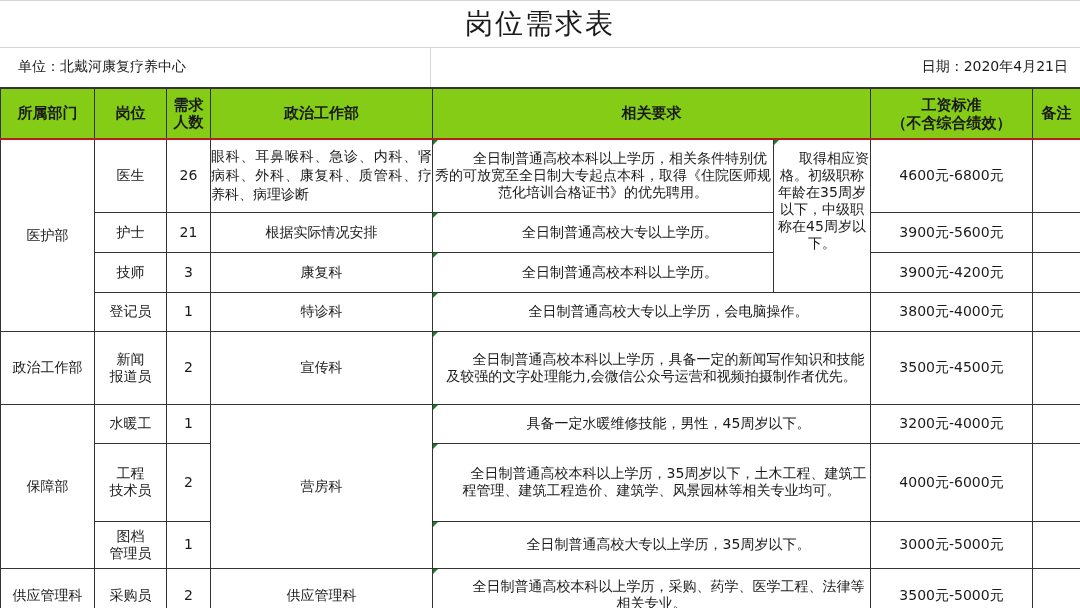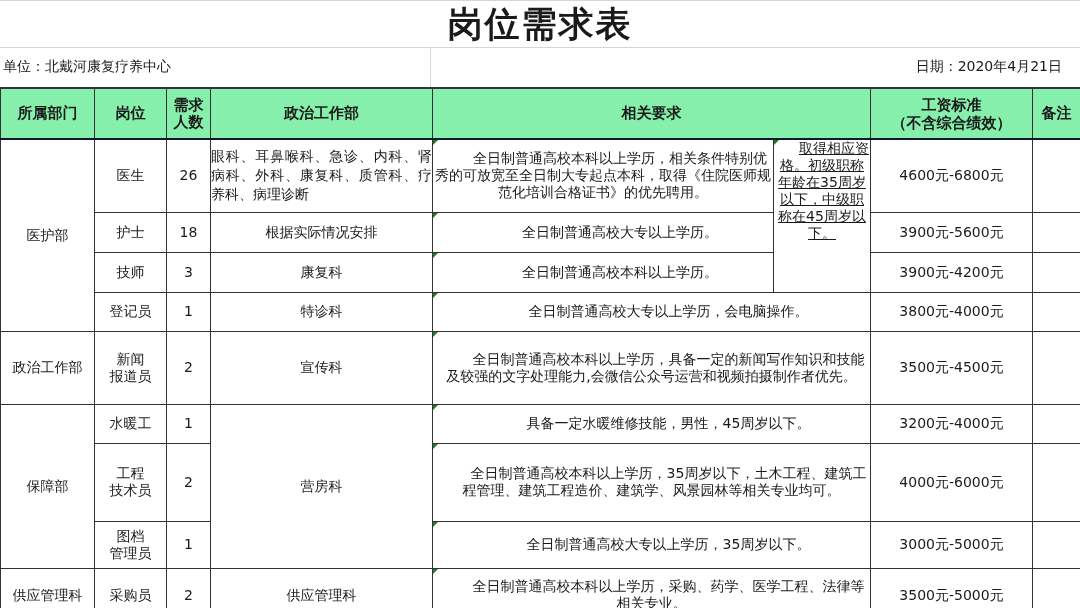--- a/index.html
+++ b/index.html
@@ -1,37 +1,37 @@
 <!DOCTYPE html>
 <html><head>
 <meta charset="utf-8">
 <style>
   html, body { margin:0; padding:0; background:#ffffff; }
   body { width:1080px; height:608px; overflow:hidden; position:relative;
          font-family: "DejaVu Serif", "Liberation Serif", serif; color:#1a1a1a; }
   .title-row { position:absolute; left:0; top:0; width:1080px; height:46px;
                border-top:1px solid #d6d6d6; border-bottom:1px solid #d6d6d6;
                display:flex; align-items:center; justify-content:center; }
-  .title { font-size:35px; font-weight:bold; letter-spacing:2px;
+  .title { font-size:28px; font-weight:normal; letter-spacing:2px;
            font-family: "DejaVu Serif", "Liberation Serif", serif; }
   .meta-row { position:absolute; left:0; top:47px; width:1080px; height:40px; }
   .meta-left { position:absolute; left:0; top:0; width:431px; height:40px;
                border-right:1px solid #d6d6d6; display:flex; align-items:center;
-               padding-left:3px; box-sizing:border-box; font-size:14px;
+               padding-left:18px; box-sizing:border-box; font-size:14px;
                font-family: "DejaVu Sans", "Liberation Sans", sans-serif; }
   .meta-right { position:absolute; left:432px; top:0; width:648px; height:40px;
                 display:flex; align-items:center; justify-content:flex-end;
-                padding-right:18px; box-sizing:border-box; font-size:14px;
+                padding-right:12px; box-sizing:border-box; font-size:14px;
                 font-family: "DejaVu Sans", "Liberation Sans", sans-serif; }
   table.grid { position:absolute; left:0; top:87px; border-collapse:collapse;
                table-layout:fixed; width:1080px; }
   table.grid td, table.grid th { border:1px solid #333; padding:0; overflow:hidden;
                font-size:14px; font-weight:normal; text-align:center; vertical-align:middle;
                font-family: "DejaVu Sans", "Liberation Sans", sans-serif; line-height:17px; position:relative; }
-  table.grid th { background:#86efac; font-weight:bold; font-size:15px; border-top:2px solid #333; border-bottom:2px solid #0f172a; }
+  table.grid th { background:#84cc16; font-weight:bold; font-size:15px; border-top:2px solid #333; border-bottom:2px solid #b91c1c; }
   td.req { text-align:left; padding:0 2px; line-height:19px; font-size:14px; }
   td.req .ind { display:inline-block; width:34px; }
   td.note-merged { text-align:justify; padding:0 3px; line-height:19px; font-size:14px; }
   td.dept-text { font-size:14px; }
   .tri { position:absolute; left:0; top:0; width:0; height:0;
          border-top:5px solid #1f7a2e; border-right:5px solid transparent; }
   td.salary { font-size:14px; }
   td.num { font-family: "DejaVu Serif", "Liberation Serif", serif; margin-left: 40px; }
 </style>
 </head>
@@ -73,28 +73,28 @@
     </th>
     <th>备注</th>
   </tr>
 
   <tr style="height:73px">
     <td rowspan="4" class="dept-text">医护部</td>
     <td>医生</td>
     <td class="num">26</td>
     <td class="req" style="text-align:justify; line-height:19px;margin-top:12px;">眼科、耳鼻喉科、急诊、内科、肾病科、外科、康复科、质管科、疗养科、病理诊断</td>
     <td class="req"><span class="tri"></span><span class="ind"></span><span>全日制普通高校本科以上学历，相关条件特别优秀的可放宽至全日制大专起点本科，取得《住院医师规范化培训合格证书》的优先聘用。</span></td>
-    <td rowspan="3" class="note-merged" style="vertical-align:top; text-decoration:underline;"><span class="tri"></span><span style="display:inline-block;width:24px;"></span><span>取得相应资格。初级职称年龄在35周岁以下，中级职称在45周岁以下。</span></td>
+    <td rowspan="3" class="note-merged" style="vertical-align:top; padding-top:10px;"><span class="tri"></span><span style="display:inline-block;width:24px;"></span><span>取得相应资格。初级职称年龄在35周岁以下，中级职称在45周岁以下。</span></td>
     <td class="salary num">4600元-6800元</td>
     <td></td>
   </tr>
 
   <tr style="height:40px">
     <td>护士</td>
-    <td class="num">18</td>
+    <td class="num">21</td>
     <td>根据实际情况安排</td>
     <td class="req"><span class="tri"></span><span class="ind"></span><span>全日制普通高校大专以上学历。</span></td>
     <td class="salary num">3900元-5600元</td>
     <td></td>
   </tr>
 
   <tr style="height:40px">
     <td>技师</td>
     <td class="num">3</td>
     <td>康复科</td>

